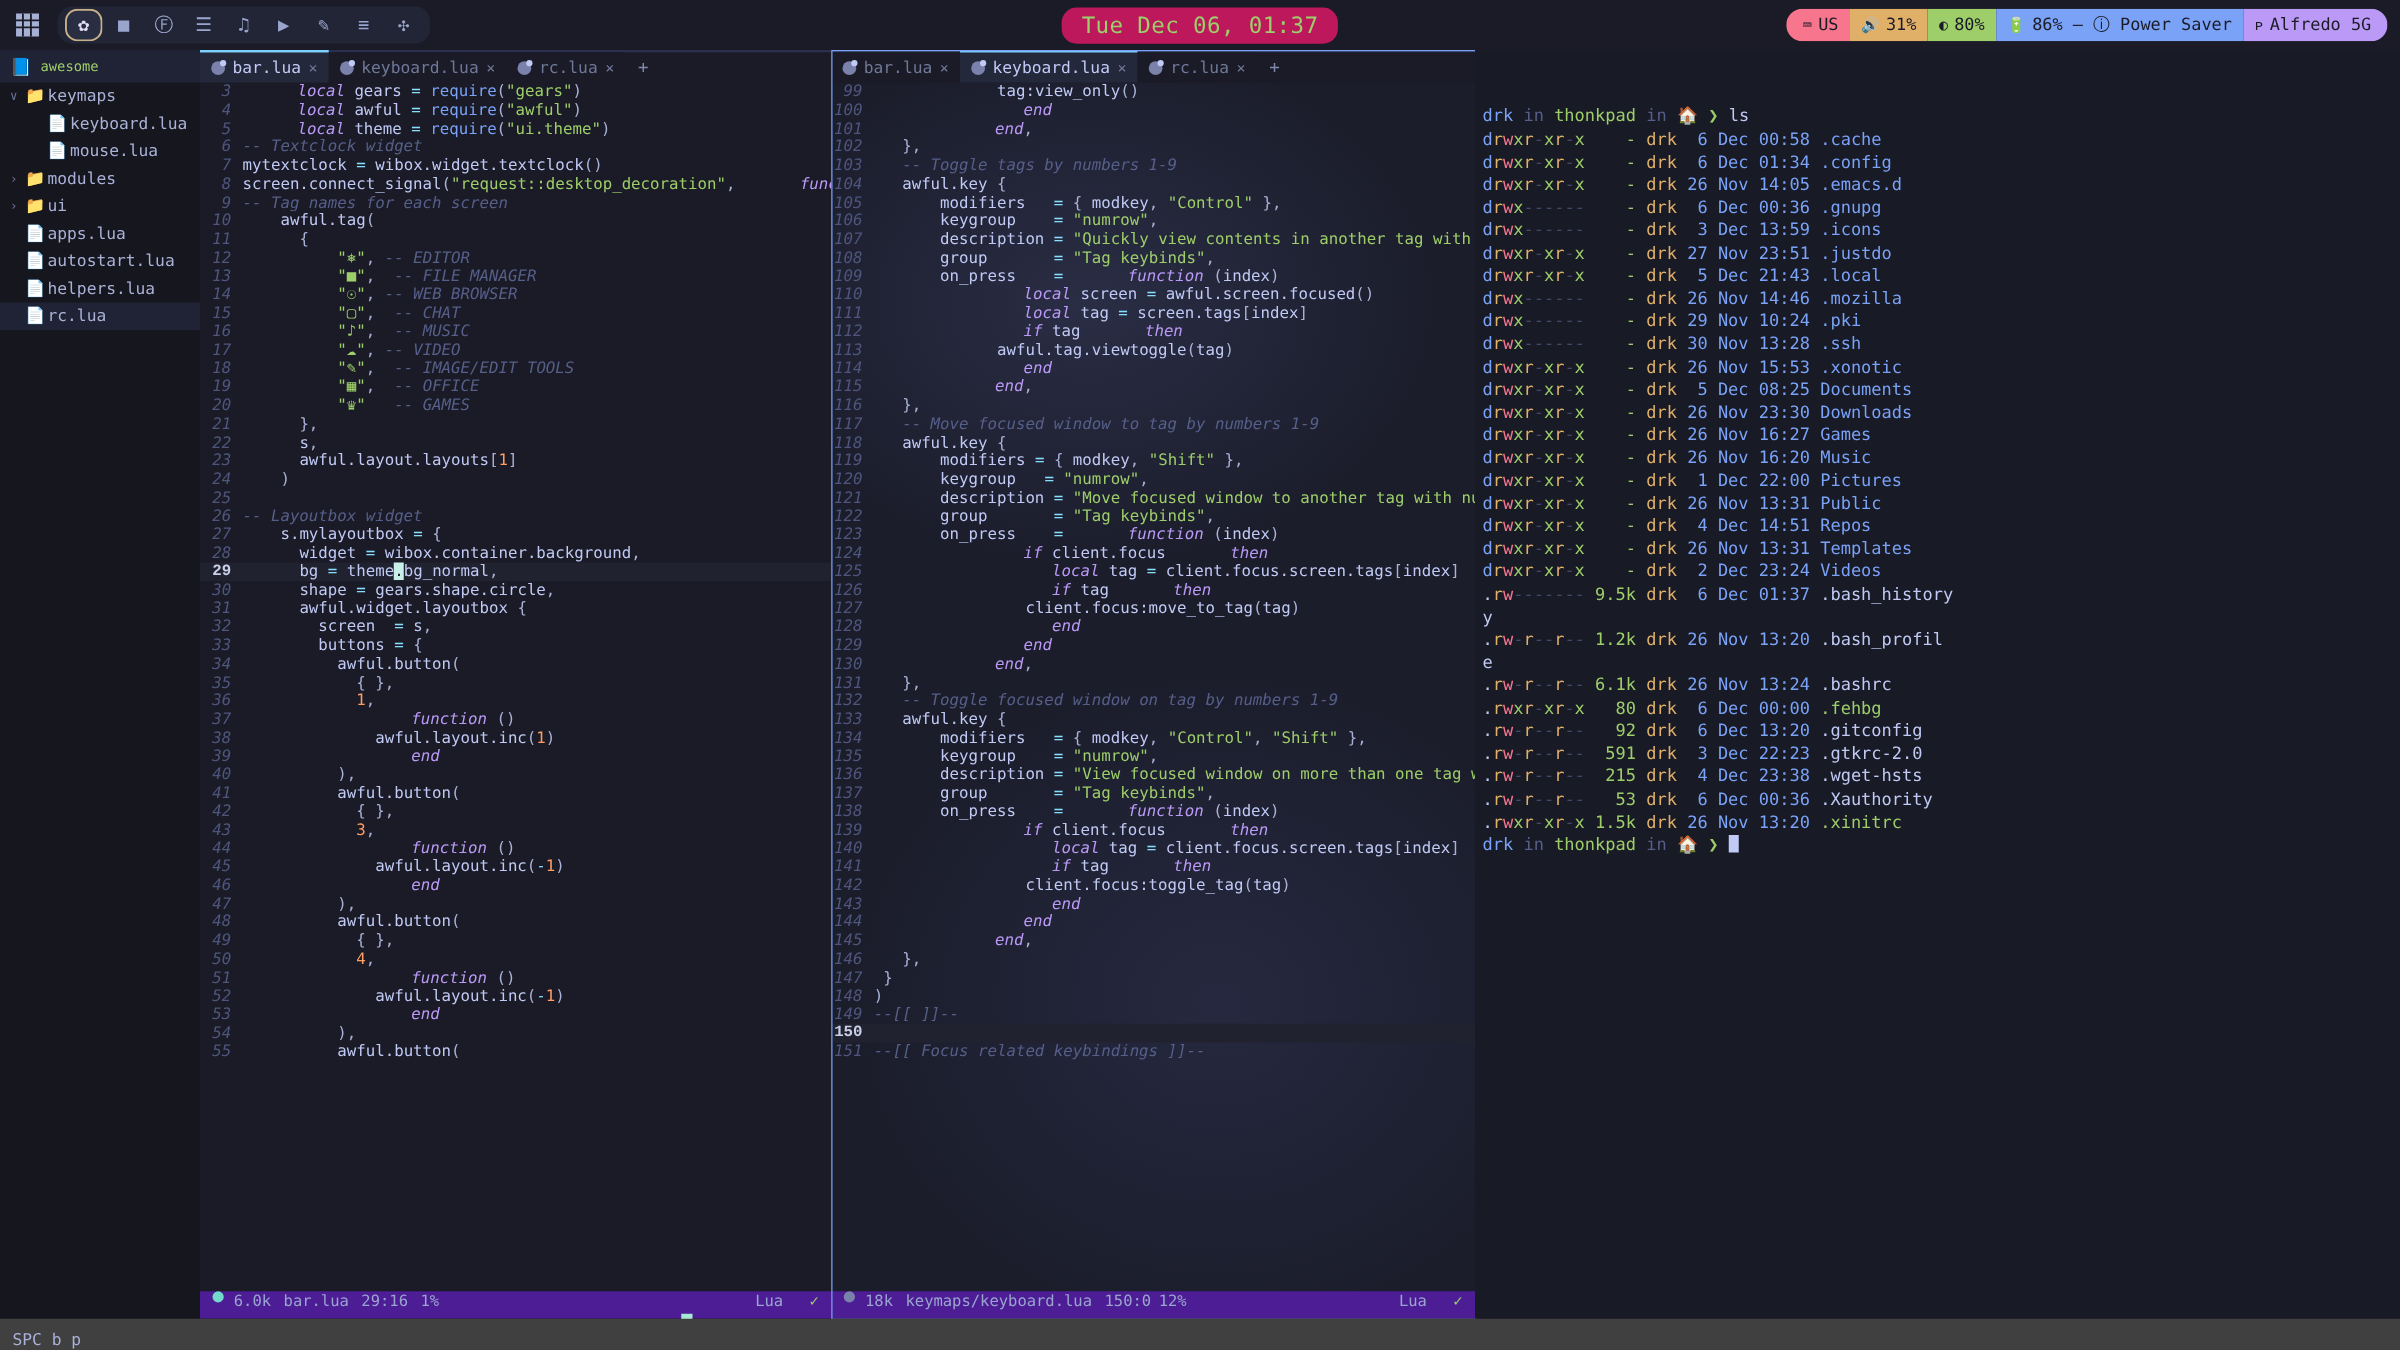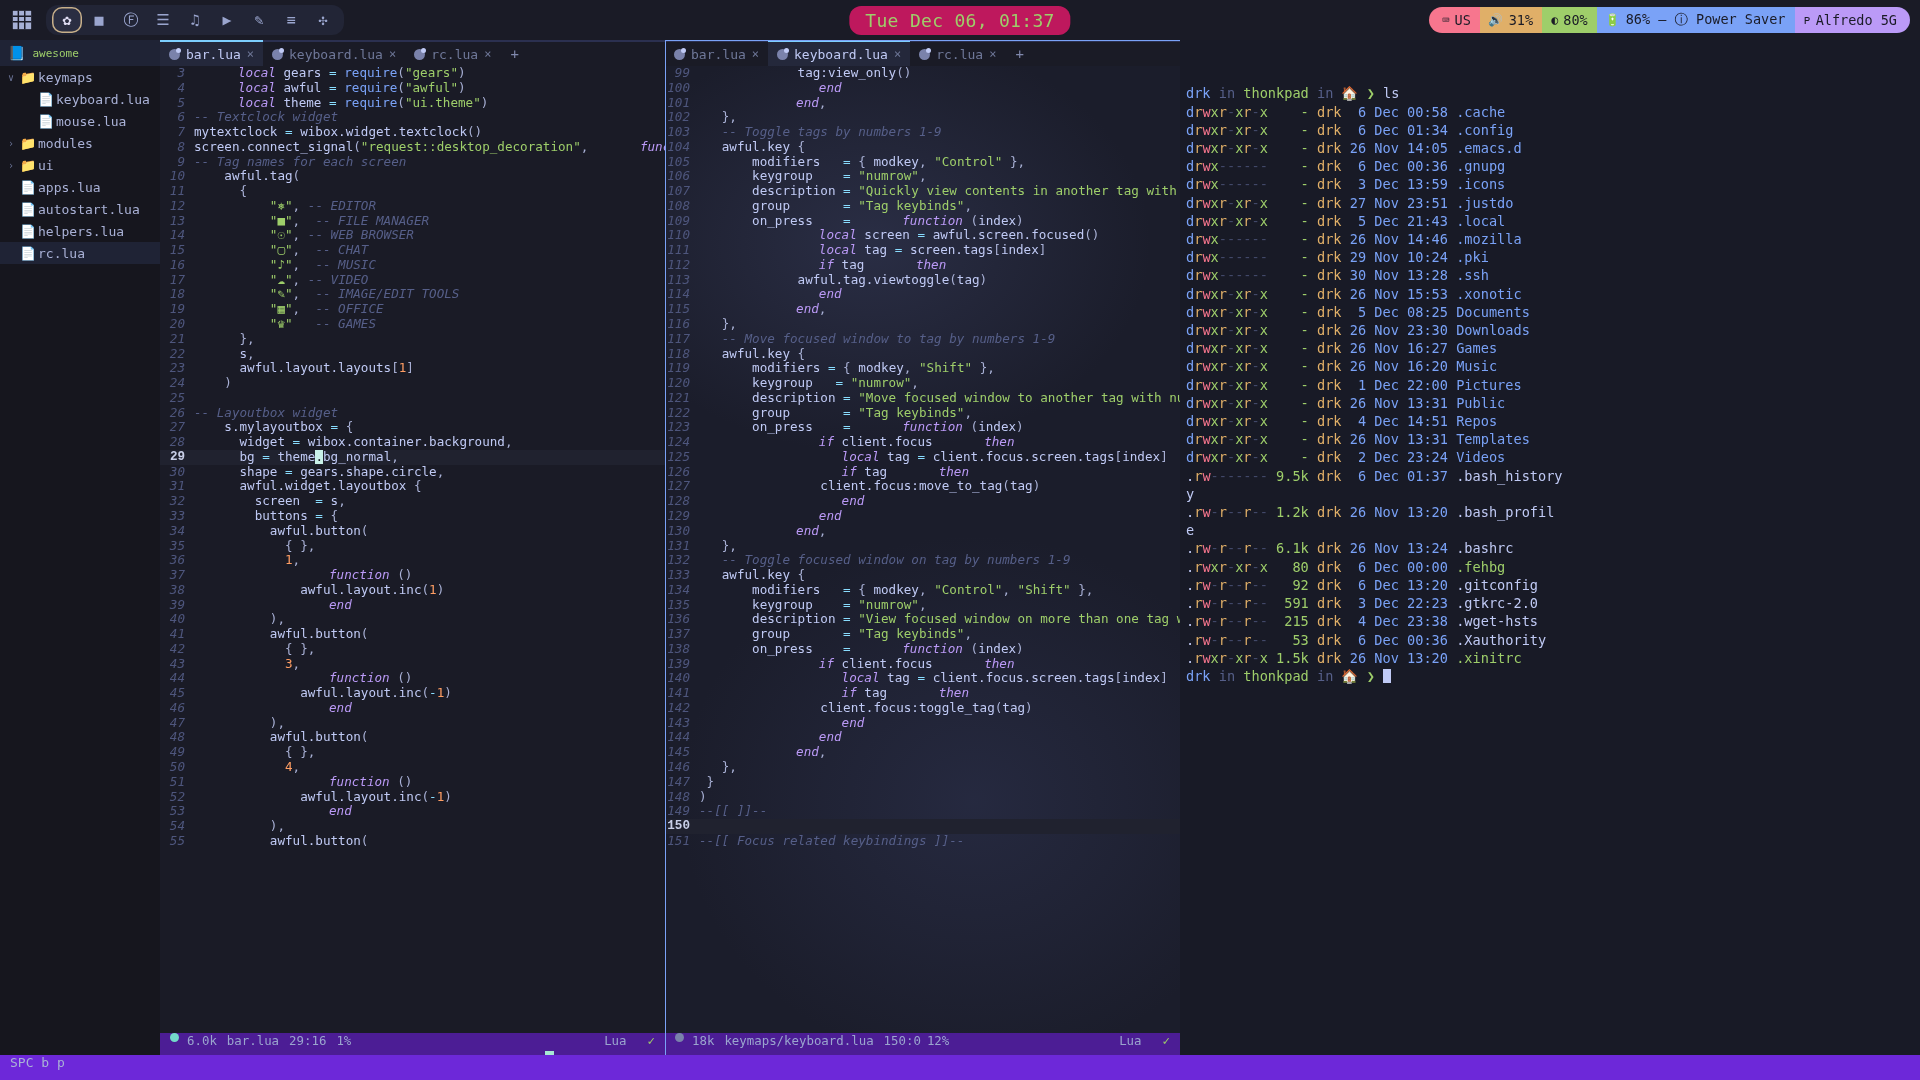--- a/index.html
+++ b/index.html
@@ -147,21 +147,21 @@
   .t-cyan { color:#7dcfff; }
   .t-white{ color:#c0caf5; }
   .t-yellow{color:#e0af68; }
   .t-dim  { color:#414868; }
   .tcursor{ display:inline-block; width:8px; height:14px; background:#c0caf5;
             vertical-align:-2px; }
 
   
   #bottombar {
     position:absolute; left:0; bottom:0; width:1920px; height:25px;
-    background:#6d28d9; display:flex; align-items:flex-start;
+    background:#404040; display:flex; align-items:flex-end;
     padding-left:10px; font-size:13px; color:#a9b1d6;
   }
   #bottom-accent { position:absolute; left:545px; bottom:22px; width:9px; height:7px; background:#a7e8d4; }
 
   
   #wall {
     position:absolute; left:665px; top:40px; width:515px; height:1015px;
     background:
       radial-gradient(ellipse 400px 300px at 40% 20%, rgba(60,66,100,.45), transparent 70%),
       radial-gradient(ellipse 420px 380px at 60% 75%, rgba(52,58,92,.42), transparent 70%),

